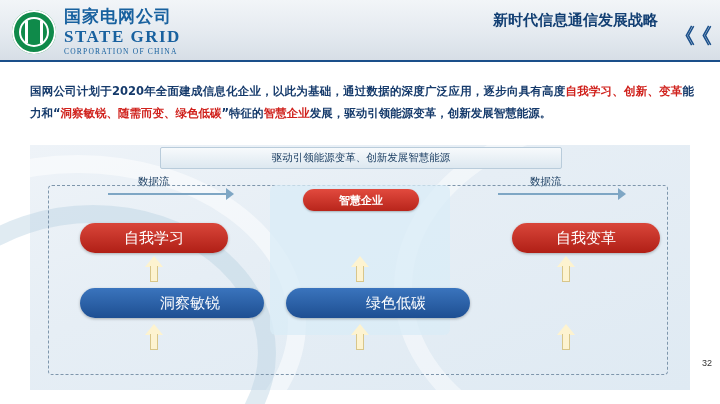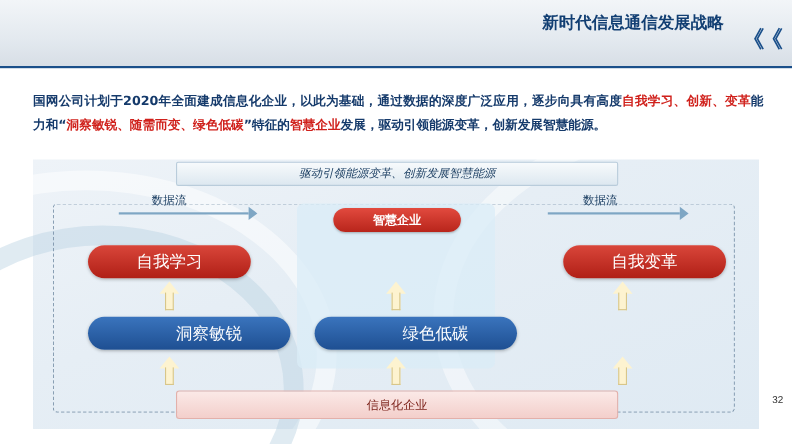--- a/index.html
+++ b/index.html
@@ -153,21 +153,20 @@
     position: absolute;
     left: 130px; top: 2px;
     width: 400px; height: 20px;
     background: linear-gradient(180deg,#f7fafc 0%, #dde8f0 100%);
     border: 1px solid #b9ccdb;
     border-radius: 2px;
     display: flex; align-items: center; justify-content: center;
     font-size: 10.5px;
     color: #1c3f63;
     font-family: "DejaVu Sans", sans-serif;
-    font-style: italic;
   }
 
   .flow-label {
     position: absolute;
     top: 30px;
     font-size: 10.5px;
     color: #1c3f63;
     font-family: "DejaVu Sans", sans-serif;
   }
   .flow-left { left: 108px; }
@@ -292,20 +291,28 @@
     color: #333333;
     font-family: "Liberation Sans", sans-serif;
   }
 </style>
 </head>
 <body>
 
 <div id="slide">
 
   <div class="header">
+    <div class="logo-wrap">
+      <div class="logo-mark"></div>
+      <div class="logo-text">
+        <div class="logo-cn">国家电网公司</div>
+        <div class="logo-en1">STATE GRID</div>
+        <div class="logo-en2">CORPORATION OF CHINA</div>
+      </div>
+    </div>
     <div class="header-title">
       <div class="line1">新时代信息通信发展战略</div>
     </div>
     <div class="header-chevrons">《《</div>
   </div>
 
   <div class="para">
     <span class="blue">国网公司计划于2020年全面建成信息化企业，以此为基础，通过数据的深度广泛应用，逐步向具有高度</span><span class="red">自我学习、创新、变革</span><span class="blue">能力和“</span><span class="red">洞察敏锐、随需而变、绿色低碳</span><span class="blue">”特征的</span><span class="red">智慧企业</span><span class="blue">发展，驱动引领能源变革，创新发展智慧能源。</span>
   </div>
 
@@ -353,17 +360,16 @@
       </div>
     <div class="up-arrow ua-r2c2">
         <div class="head"></div>
         <div class="shaft"></div>
       </div>
     <div class="up-arrow ua-r2c3">
         <div class="head"></div>
         <div class="shaft"></div>
       </div>
 
-    <div class="bottom-bar">信息化企业</div>
   </div>
 
   <div class="page-num">32</div>
 </div>
 
 </body></html>

